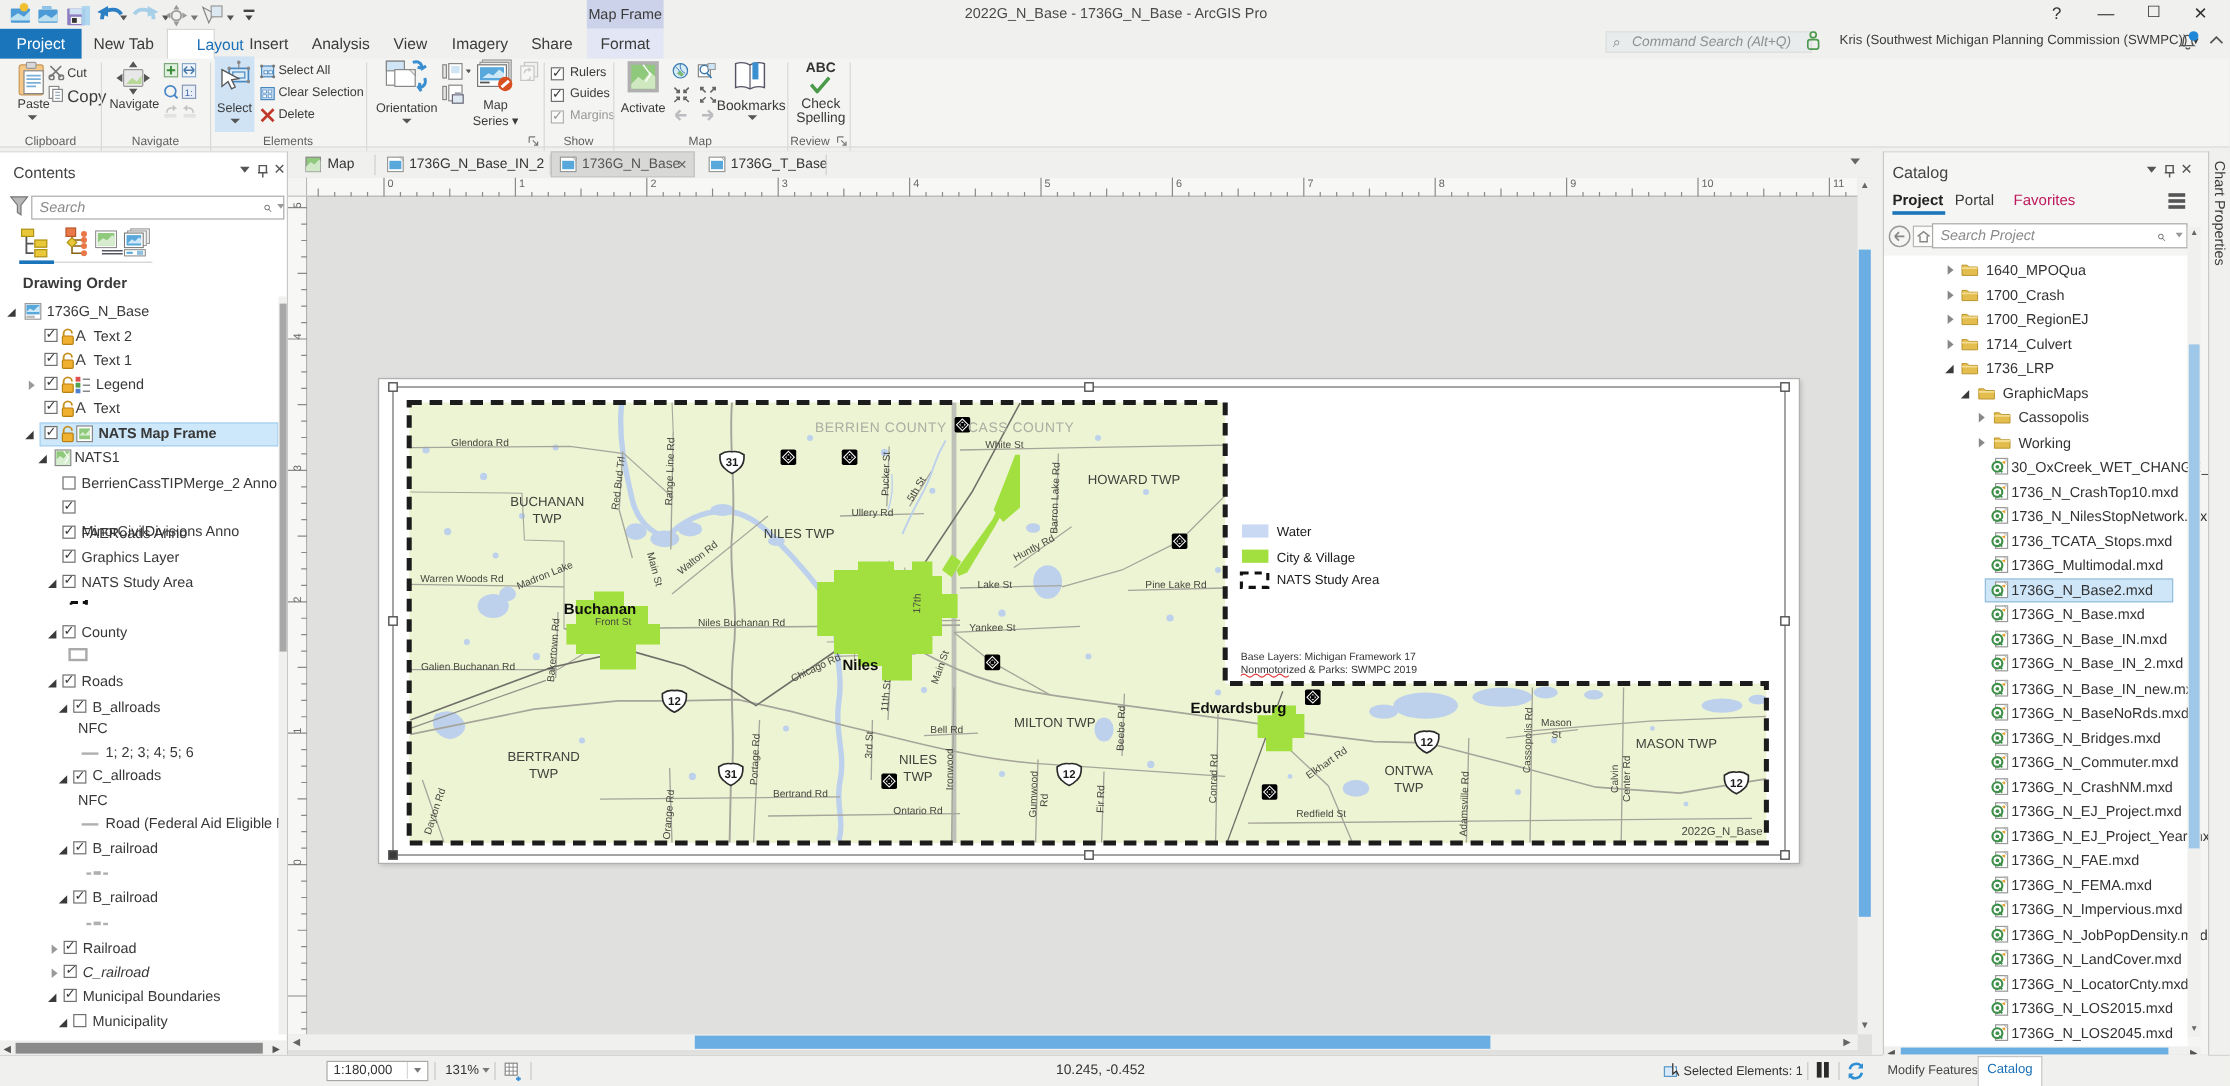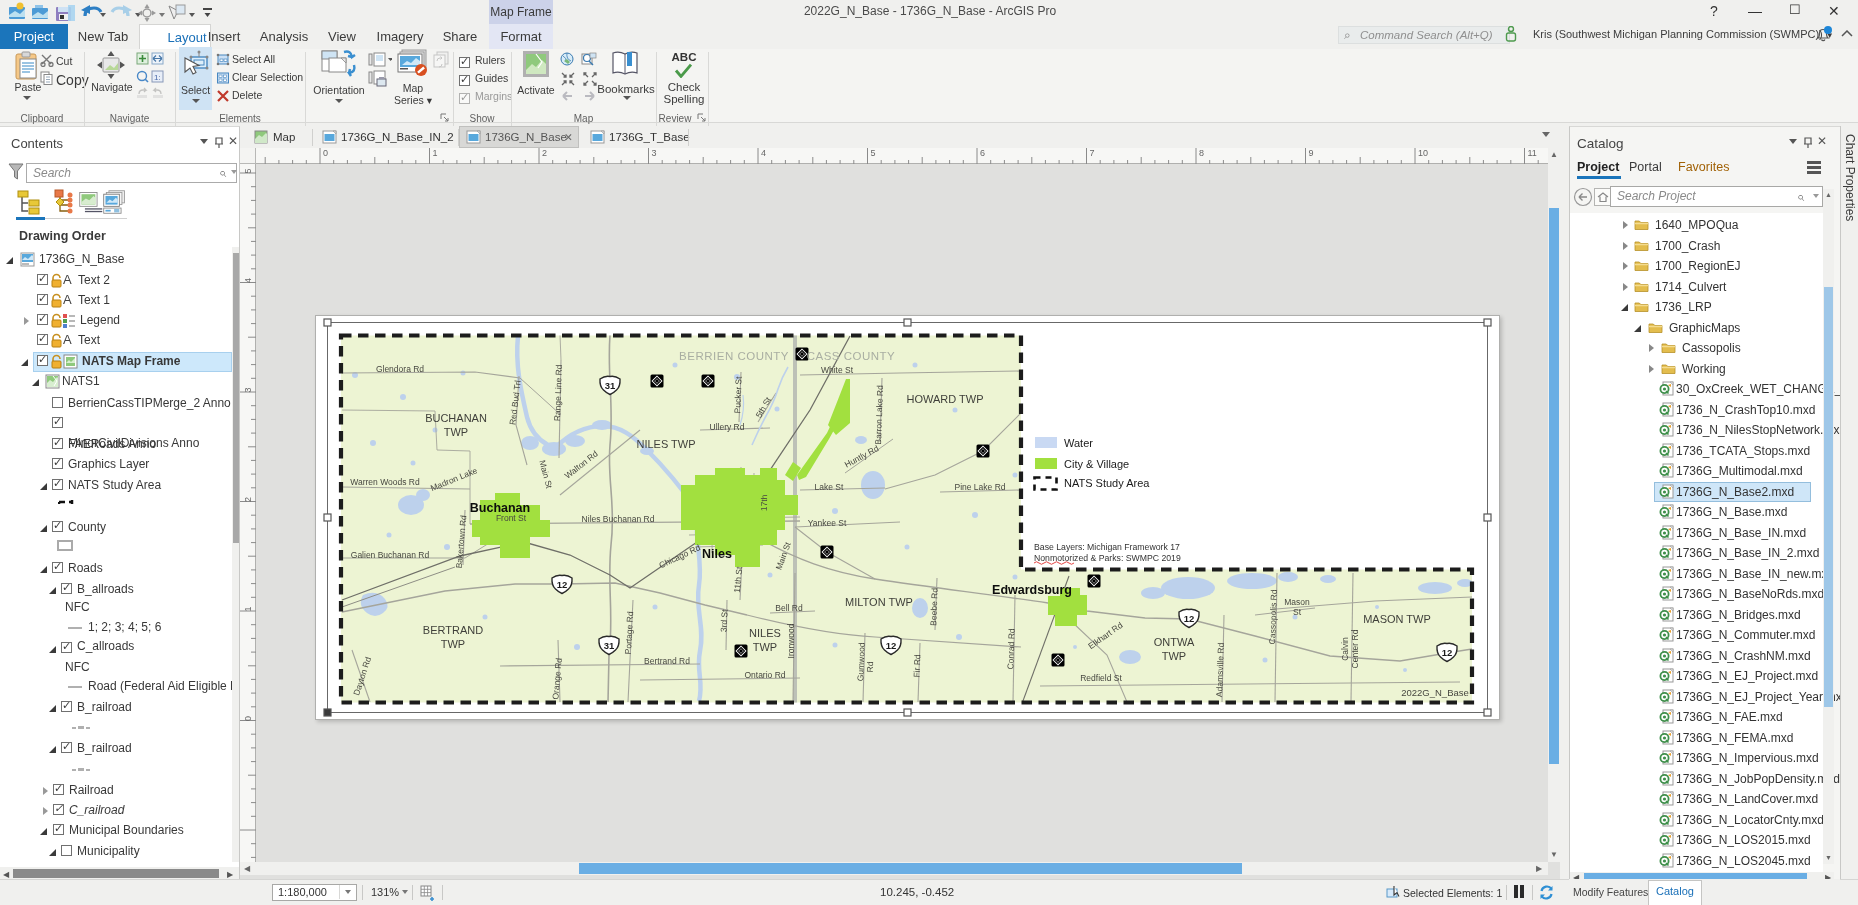--- a/index.html
+++ b/index.html
@@ -54,21 +54,21 @@
         <path d="M183 11 l3 4 3-4z" fill="#555"></path>
   <rect x="197" y="6" width="9" height="2" fill="#444"></rect>
         <path d="M198.5 11 l3 4 3-4z" fill="#444"></path>
  </g>
 </svg>
 
 <div class="abs" style="left:0;top:24px;width:1858px;height:25px;background:#f0f0ee;"></div>
 <div class="abs" style="left:489px;top:24px;width:64px;height:25px;background:#e3e6f4;"></div>
 <div class="abs" style="left:0;top:24px;width:68px;height:25px;background:#1b75bb;color:#fff;font-size:13px;text-align:center;line-height:25px;">Project</div>
 <div class="abs tt" style="left:63px;top:24px;width:80px;text-align:center;line-height:25px;">New Tab</div>
-<div class="abs" style="left:139px;top:24px;width:72px;height:25px;background:#fff;border:1px solid #d5d5d3;border-bottom:none;color:#1a70b8;font-size:13px;text-align:center;line-height:25px;padding-left:24px;">Layout</div>
+<div class="abs" style="left:139px;top:24px;width:40px;height:25px;background:#fff;border:1px solid #d5d5d3;border-bottom:none;color:#1a70b8;font-size:13px;text-align:center;line-height:25px;padding-left:24px;">Layout</div>
 <div class="abs tt" style="left:184px;top:24px;width:80px;text-align:center;line-height:25px;">Insert</div>
 <div class="abs tt" style="left:244px;top:24px;width:80px;text-align:center;line-height:25px;">Analysis</div>
 <div class="abs tt" style="left:302px;top:24px;width:80px;text-align:center;line-height:25px;">View</div>
 <div class="abs tt" style="left:360px;top:24px;width:80px;text-align:center;line-height:25px;">Imagery</div>
 <div class="abs tt" style="left:420px;top:24px;width:80px;text-align:center;line-height:25px;">Share</div>
 <div class="abs tt" style="left:489px;top:24px;width:64px;text-align:center;line-height:25px;">Format</div>
 
 <div class="abs" style="left:1338px;top:26px;width:172px;height:18px;background:#e9ecec;border:1px solid #dcdfdf;"></div>
 <div class="abs" style="left:1344px;top:28px;font-size:12px;color:#8a8a8a;">⌕</div>
 <div class="abs" style="left:1360px;top:29px;font-size:11.5px;font-style:italic;color:#8f8f8f;">Command Search (Alt+Q)</div>
@@ -933,21 +933,21 @@
 <div id="catalog" class="abs" style="left:1569px;top:126px;width:271px;height:753px;background:#f5f5f3;border-left:1px solid #c8c8c6;border-top:1px solid #d8d8d6;overflow:hidden;">
  <div class="abs" style="left:7px;top:9px;font-size:13.5px;color:#444;">Catalog</div>
  <div class="abs" style="left:219px;top:12px;width:0;height:0;border-top:5px solid #555;border-left:4px solid transparent;border-right:4px solid transparent;"></div>
  <svg class="abs" style="left:233px;top:10px;" width="10" height="12" viewBox="0 0 10 12">
         <path d="M2 1 h6 v6 h-6z M5 7 v4 M1 7 h8" stroke="#555" fill="none" stroke-width="1.2"></path>
       </svg>
  <div class="abs" style="left:247px;top:7px;font-size:12px;color:#555;">✕</div>
  <div class="abs" style="left:7px;top:33px;font-size:12.5px;font-weight:bold;color:#222;">Project</div>
  <div class="abs" style="left:7px;top:49px;width:44px;height:3px;background:#1b75bb;"></div>
  <div class="abs" style="left:59px;top:33px;font-size:12.5px;color:#3a3a3a;">Portal</div>
- <div class="abs" style="left:108px;top:33px;font-size:12.5px;color:#a16207;">Favorites</div>
+ <div class="abs" style="left:108px;top:33px;font-size:12.5px;color:#be185d;">Favorites</div>
  <div class="abs" style="left:237px;top:34px;width:14px;height:2.5px;background:#555;box-shadow:0 5px 0 #555, 0 10px 0 #555;"></div>
  <svg class="abs" style="left:3px;top:60px;" width="20" height="20" viewBox="0 0 20 20">
         <circle cx="10" cy="10" r="8.5" fill="none" stroke="#999" stroke-width="1.2"></circle>
         <path d="M6 10 h8 M6 10 l3.5-3.5 M6 10 l3.5 3.5" stroke="#888" stroke-width="1.4" fill="none"></path>
       </svg>
  <div class="abs" style="left:24px;top:61px;width:17px;height:18px;border:1px solid #b5b5b3;background:#fbfbf9;"></div>
  <svg class="abs" style="left:27px;top:65px;" width="12" height="11" viewBox="0 0 12 11">
         <path d="M1 5 l5-4 5 4 M3 4.5 v5 h6 v-5" fill="none" stroke="#888" stroke-width="1.2"></path>
       </svg>
  <div class="abs" style="left:40px;top:59px;width:213px;height:21px;background:#fff;border:1px solid #a8a8a6;"></div>

